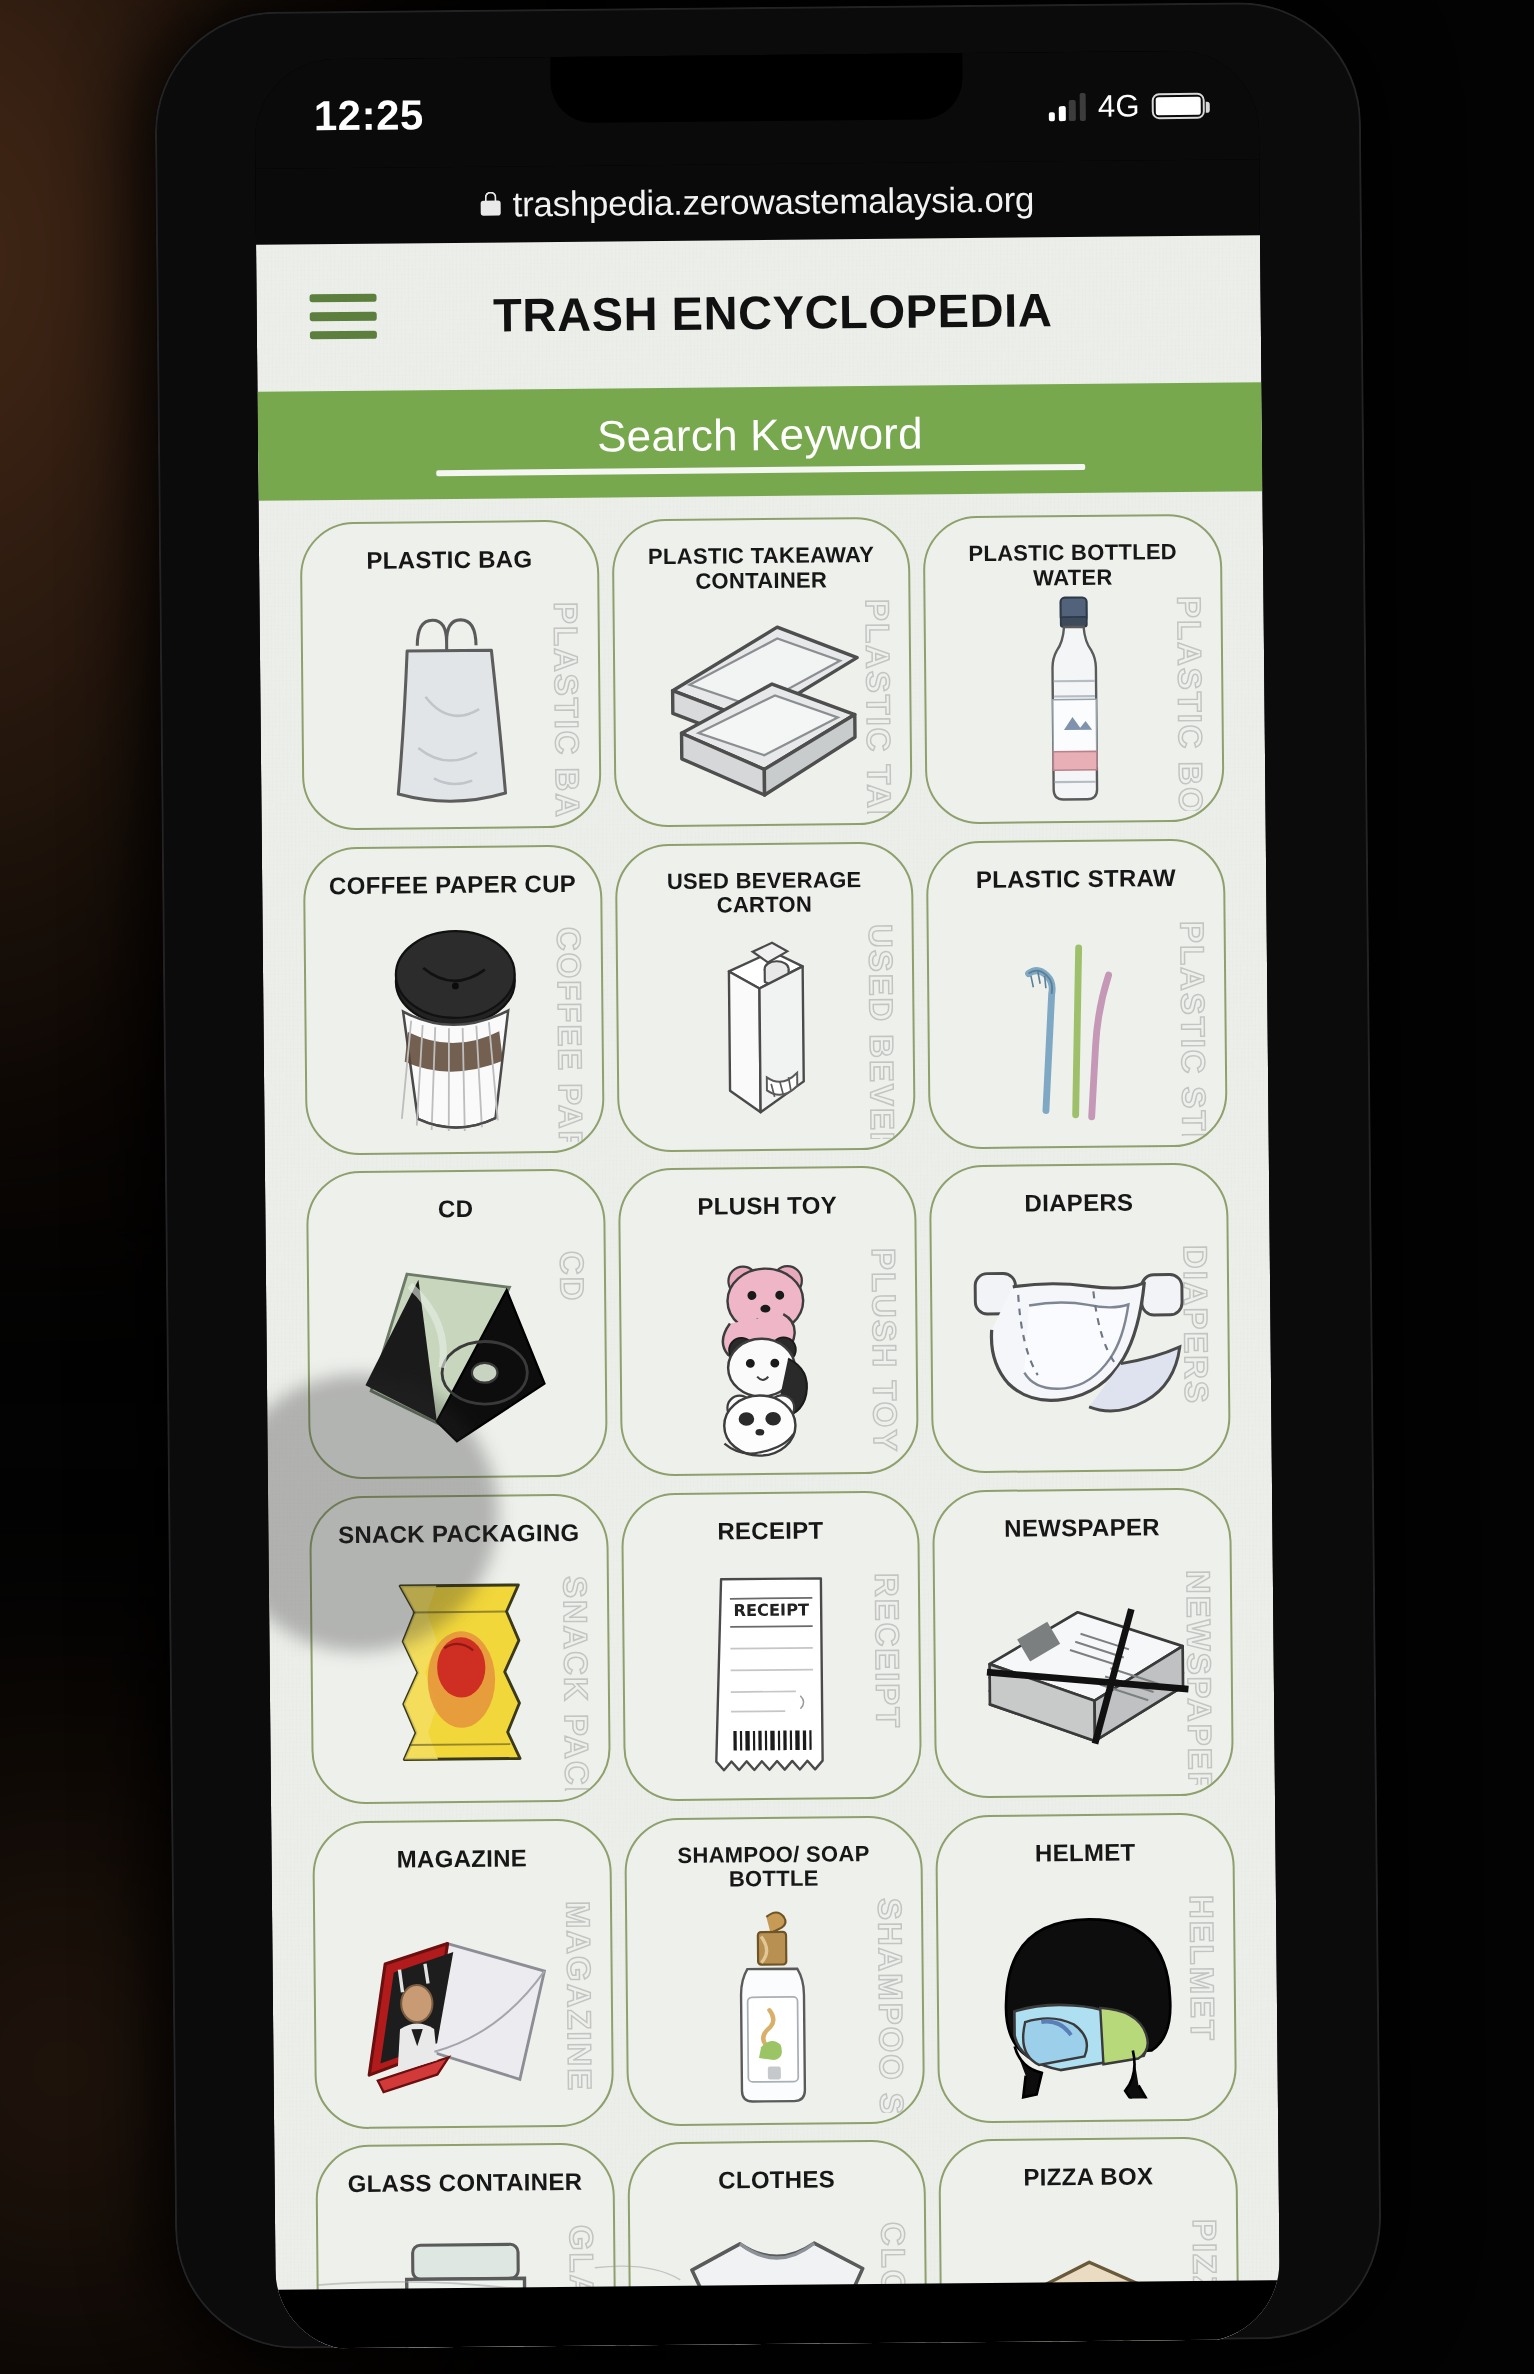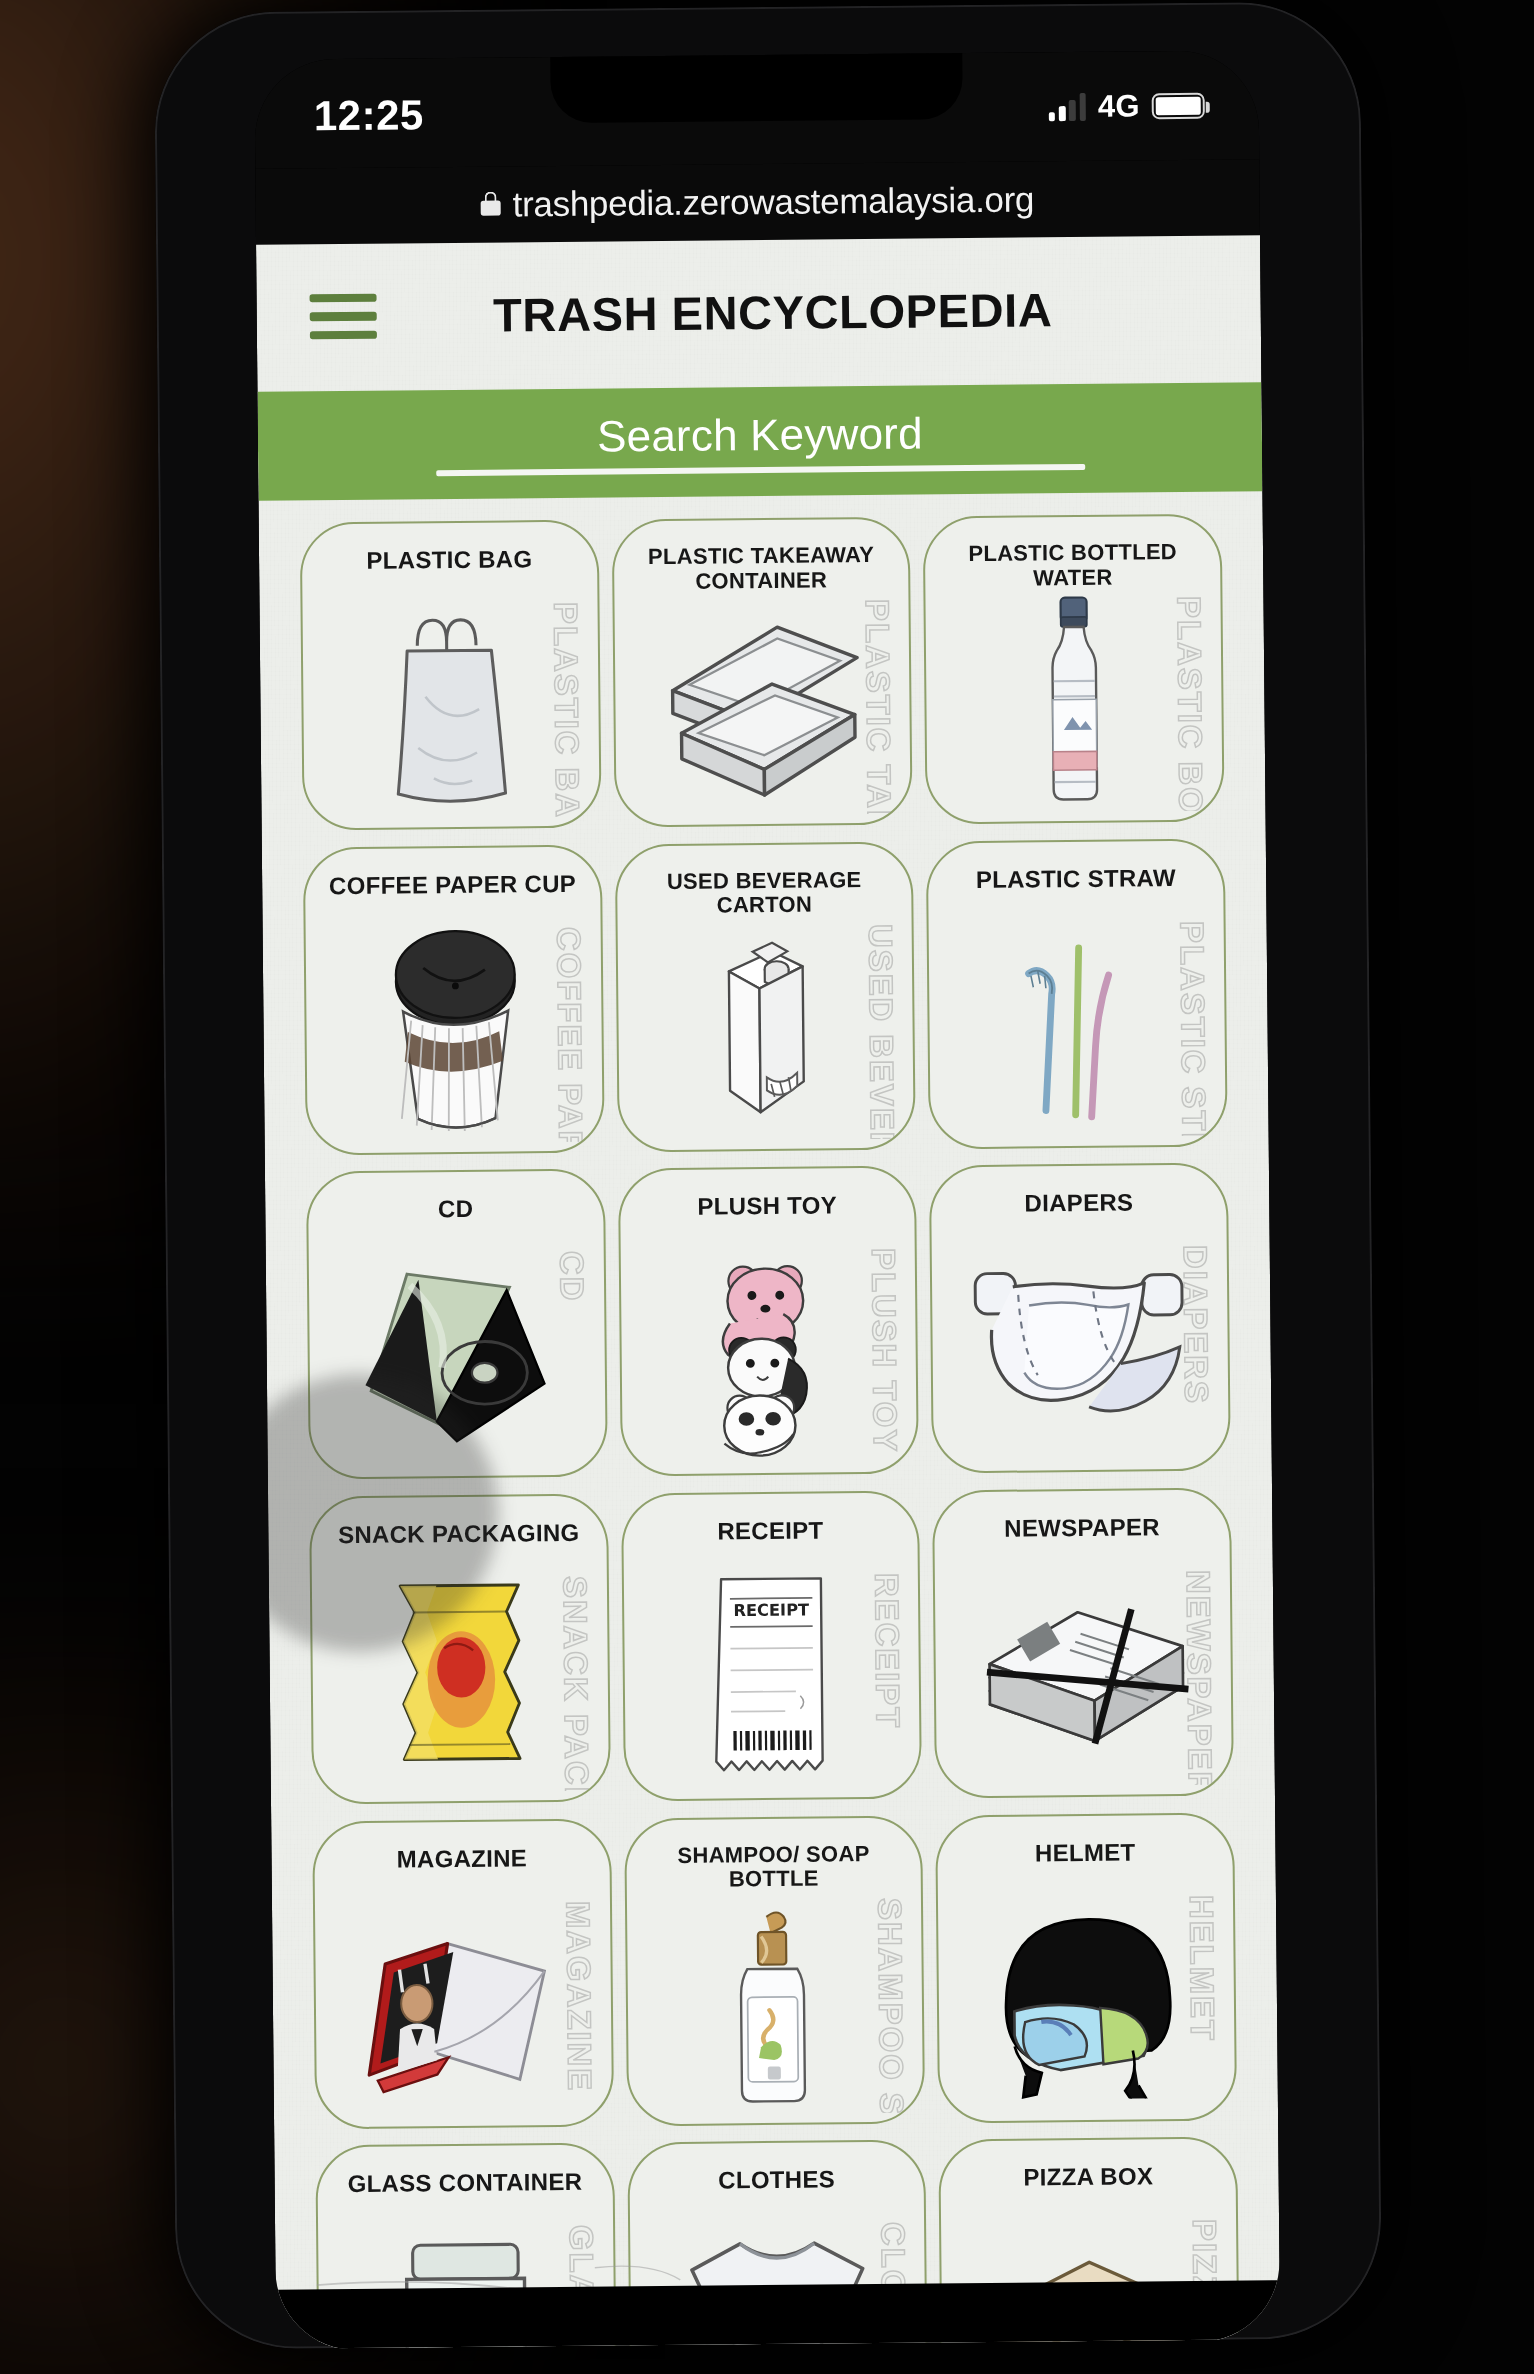--- a/index.html
+++ b/index.html
@@ -53,21 +53,21 @@
   #status-right {
     position:absolute; right:54px; top:37px;
     display:flex; align-items:center; gap:12px;
   }
   .bars { display:flex; align-items:flex-end; gap:3.7px; height:28px; }
   .bars i { display:block; width:6.5px; background:#fff; border-radius:1.9px; }
   .bars i:nth-child(1){height:9.3px;}
   .bars i:nth-child(2){height:15px;}
   .bars i:nth-child(3){height:21.3px;background:#3c3c3c;}
   .bars i:nth-child(4){height:28px;background:#3c3c3c;}
-  #net { font-size:31px; font-weight:700; letter-spacing:0.3px; }
+  #net { font-size:31px; font-weight:400; letter-spacing:0.3px; }
   .batt { position:relative; width:53px; height:26px;
           border:2.8px solid #d9d9d9; border-radius:7.4px; padding:1.9px; }
   .batt span { display:block; width:100%; height:100%; background:#fff; border-radius:2.8px; }
   .batt::after { content:""; position:absolute; right:-7.4px; top:7.4px;
                  width:4.6px; height:10.2px; background:#d9d9d9; border-radius:0 2.8px 2.8px 0; }
 
   
   #notch {
     position:absolute; left:50%; transform:translateX(-50%);
     top:-5.6px; width:412px; height:72px; background:#000;

